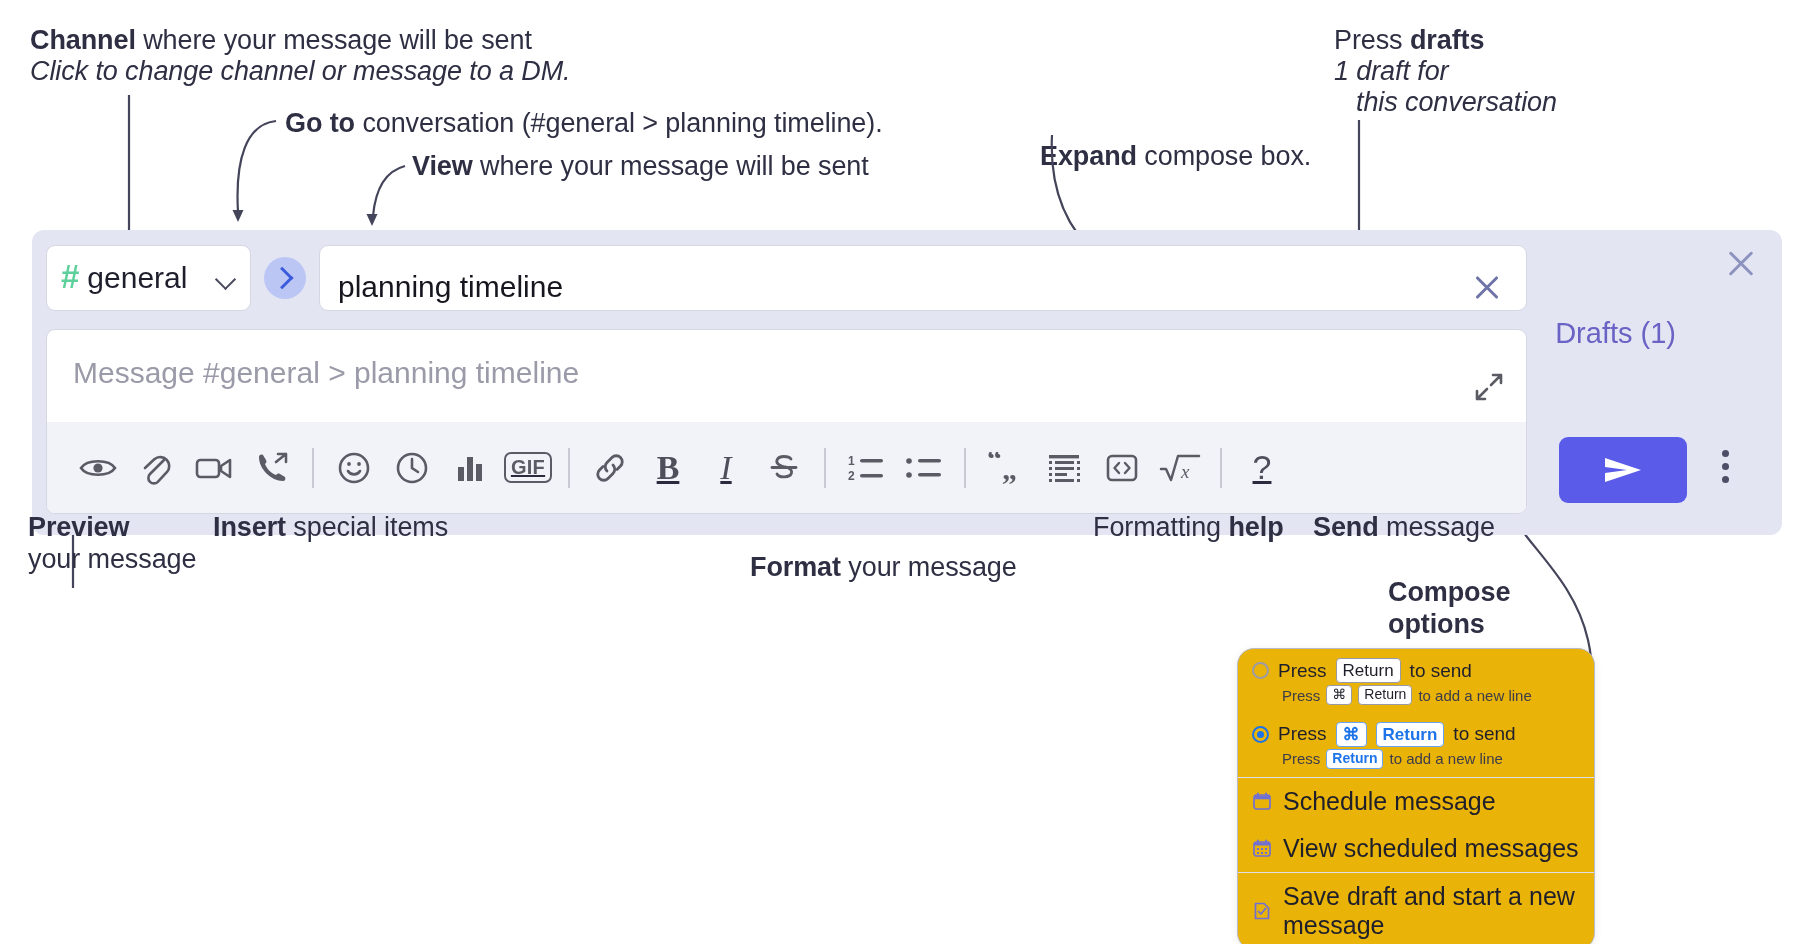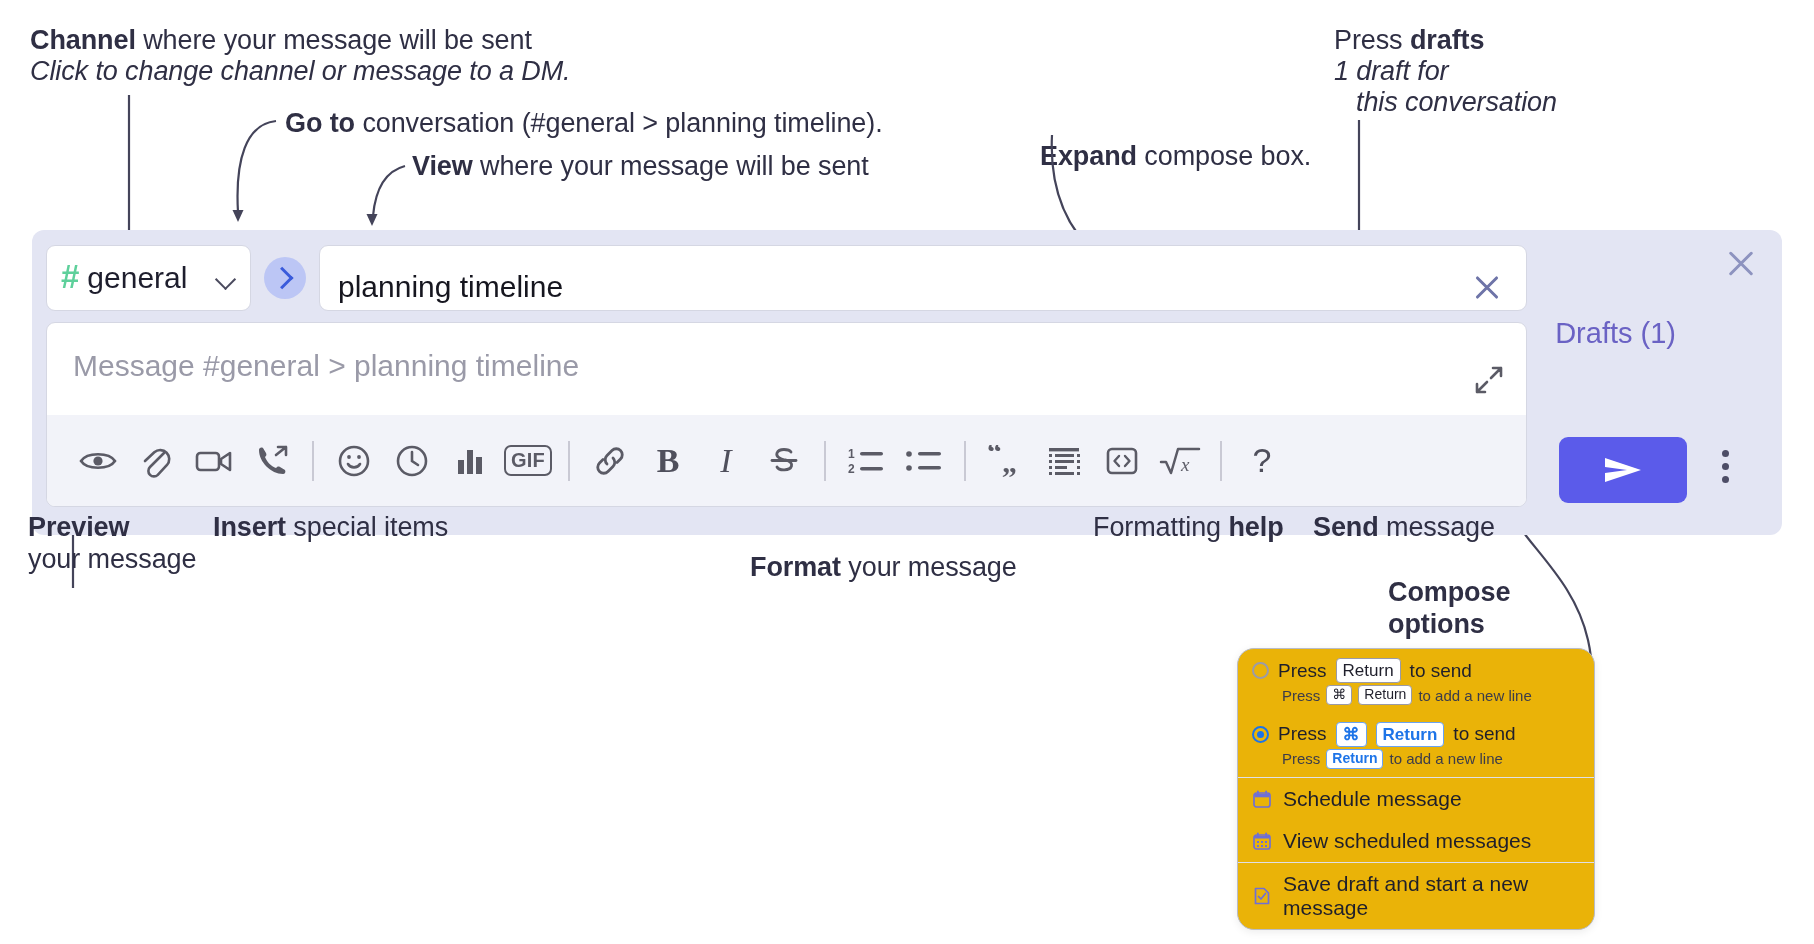--- a/index.html
+++ b/index.html
@@ -129,21 +129,21 @@
     position:absolute;
     left: 2px; top: 16px;
     width: 30px; height: 3px;
     background: #6e74a8;
     border-radius: 2px;
   }
   .close-x::before { transform: rotate(45deg); }
   .close-x::after  { transform: rotate(-45deg); }
 
   .msgbox {
-    margin-top: 10px;
+    margin-top: 17px;
     background: #ffffff;
     border: 1px solid #d5d7e3;
     border-radius: 9px;
     height: 185px;
     box-sizing: border-box;
     position: relative;
     overflow: hidden;
   }
   .msg-placeholder {
     position: absolute;
@@ -164,20 +164,21 @@
   }
   .toolbar {
     position: absolute;
     left: 0; right: 0; bottom: 0;
     height: 91px;
     background: #f2f3f9;
     display: flex;
     align-items: center;
     padding-left: 22px;
     gap: 0px;
+    text-decoration: underline;
   }
   .tb-icon {
     width: 58px;
     height: 58px;
     display: flex;
     align-items: center;
     justify-content: center;
     color: #5b5b66;
   }
   .tb-sep {
@@ -310,21 +311,21 @@
   }
   .key.sm { font-size: 14px; padding: 0px 5px; }
   .key.blue { border-color: #6aa3f2; color: #1d74e8; font-weight: 700; }
   .key.blue.sm { font-weight: 700; }
   .menu-div { height: 1px; background: #dfe0e6; }
   .menu-item {
     display: flex;
     align-items: center;
     gap: 11px;
     padding: 9px 14px;
-    font-size: 21px;
+    font-size: 25px;
     color: #1f1f2b;
   }
   .mi-icon { width: 20px; height: 20px; flex: none; color: #6f6fd6; }
 
   svg { display: block; }
 </style>
 </head>
 <body>
 
 <div id="stage">

